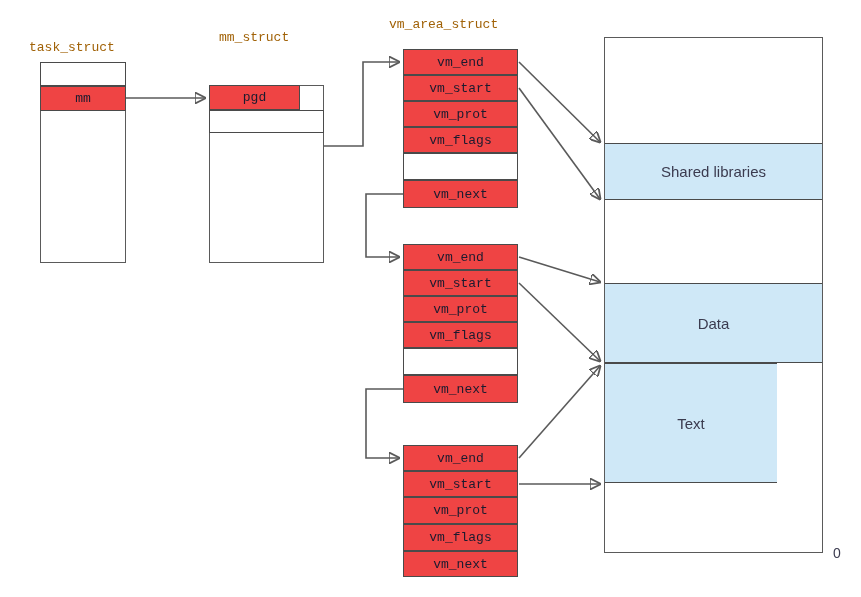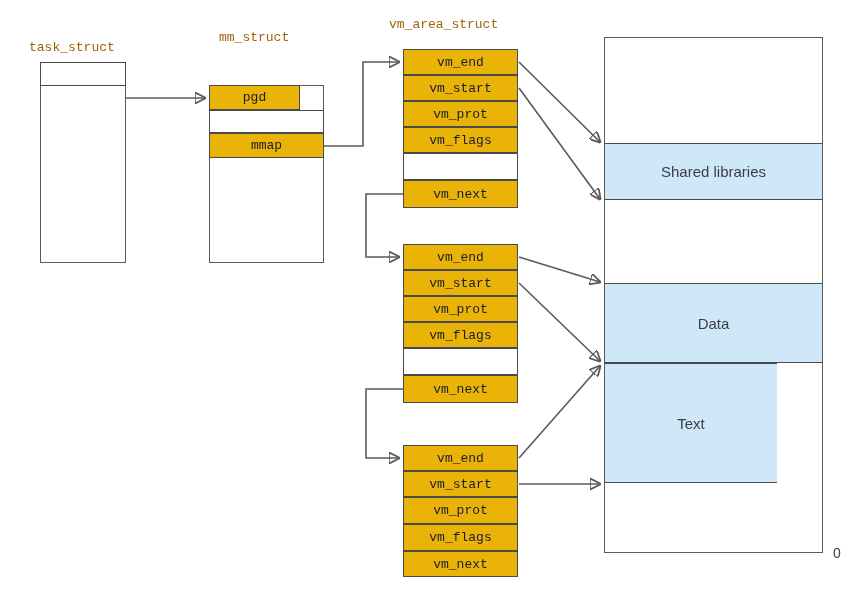--- a/index.html
+++ b/index.html
@@ -42,21 +42,21 @@
     box-sizing: border-box;
     border: 1.4px solid #5a5a5a;
     background: #ffffff;
   }
 
   
   .field {
     position: absolute;
     box-sizing: border-box;
     border: 1.4px solid #4a4a4a;
-    background: #eab308;
+    background: #ef4444;
     font-family: "Liberation Mono", "DejaVu Sans Mono", monospace;
     font-size: 13px;
     color: #1b1b2f;
     display: flex;
     align-items: center;
     justify-content: center;
     white-space: nowrap;
   }
   .field.blank {
     background: #ffffff;
@@ -119,25 +119,25 @@
 
   <div class="mono-label" style="left:29px; top:16px;margin-top:24px;">task_struct</div>
 
   <div class="mono-label" style="left:219px; top:30px;text-align:right;">mm_struct</div>
 
   <div class="mono-label" style="left:389px; top:17px;">vm_area_struct</div>
 
 
   <div class="struct-box" style="left:40px; top:62px; width:86px; height:201px;"></div>
   <div class="field blank" style="left:40px; top:62px; width:86px; height:24px;"></div>
+  <div class="field" style="left:40px; top:86px; width:86px; height:25px;">mm</div>
 
   <div class="struct-box" style="left:209px; top:85px; width:115px; height:178px;"></div>
   <div class="field" style="left:209px; top:85px; width:91px; height:25px;">pgd</div>
   <div class="field blank" style="left:209px; top:110px; width:115px; height:23px;"></div>
-  <div class="field" style="left:209px; top:133px; width:115px; height:25px;">mmap</div>
 
   <div class="vma-frame" style="left:403px; top:49px; width:115px; height:159px;"></div>
   <div class="field" style="left:403px; top:49px; width:115px; height:26px;">vm_end</div>
   <div class="field" style="left:403px; top:75px; width:115px; height:26px;">vm_start</div>
   <div class="field" style="left:403px; top:101px; width:115px; height:26px;">vm_prot</div>
   <div class="field" style="left:403px; top:127px; width:115px; height:26px;">vm_flags</div>
   <div class="field blank" style="left:403px; top:153px; width:115px; height:27px;"></div>
   <div class="field" style="left:403px; top:180px; width:115px; height:28px;">vm_next</div>
 
   <div class="vma-frame" style="left:403px; top:244px; width:115px; height:159px;"></div>

